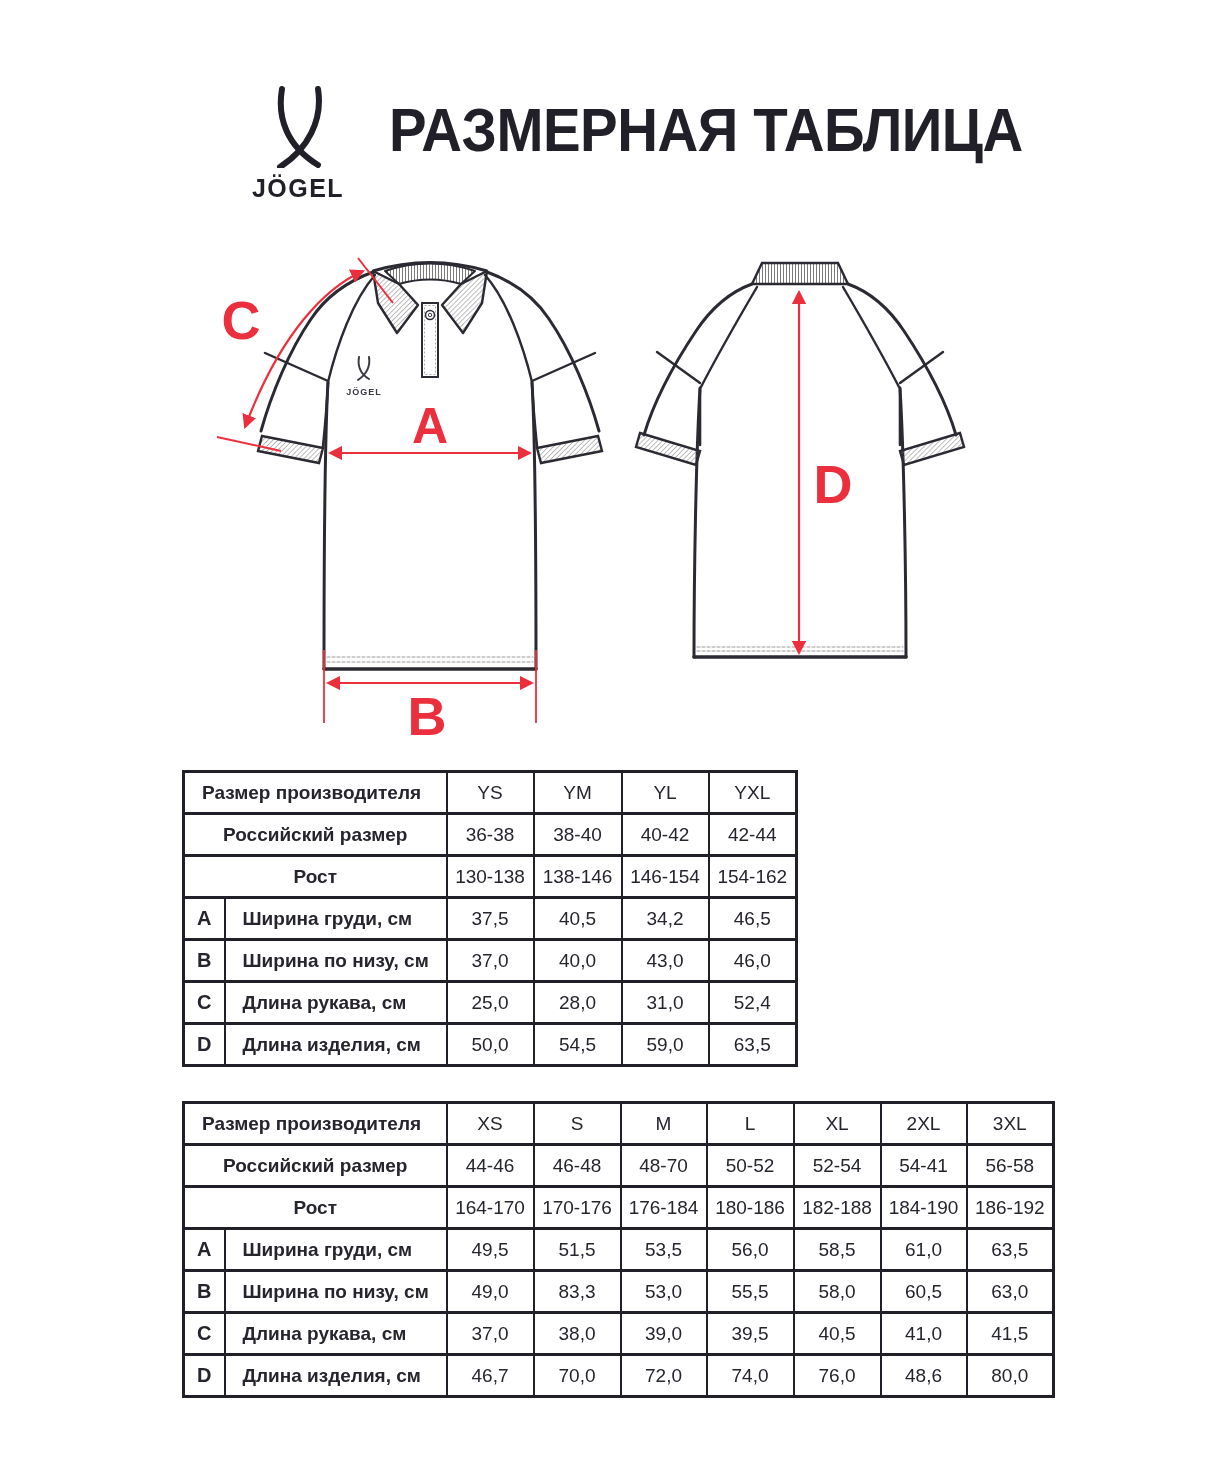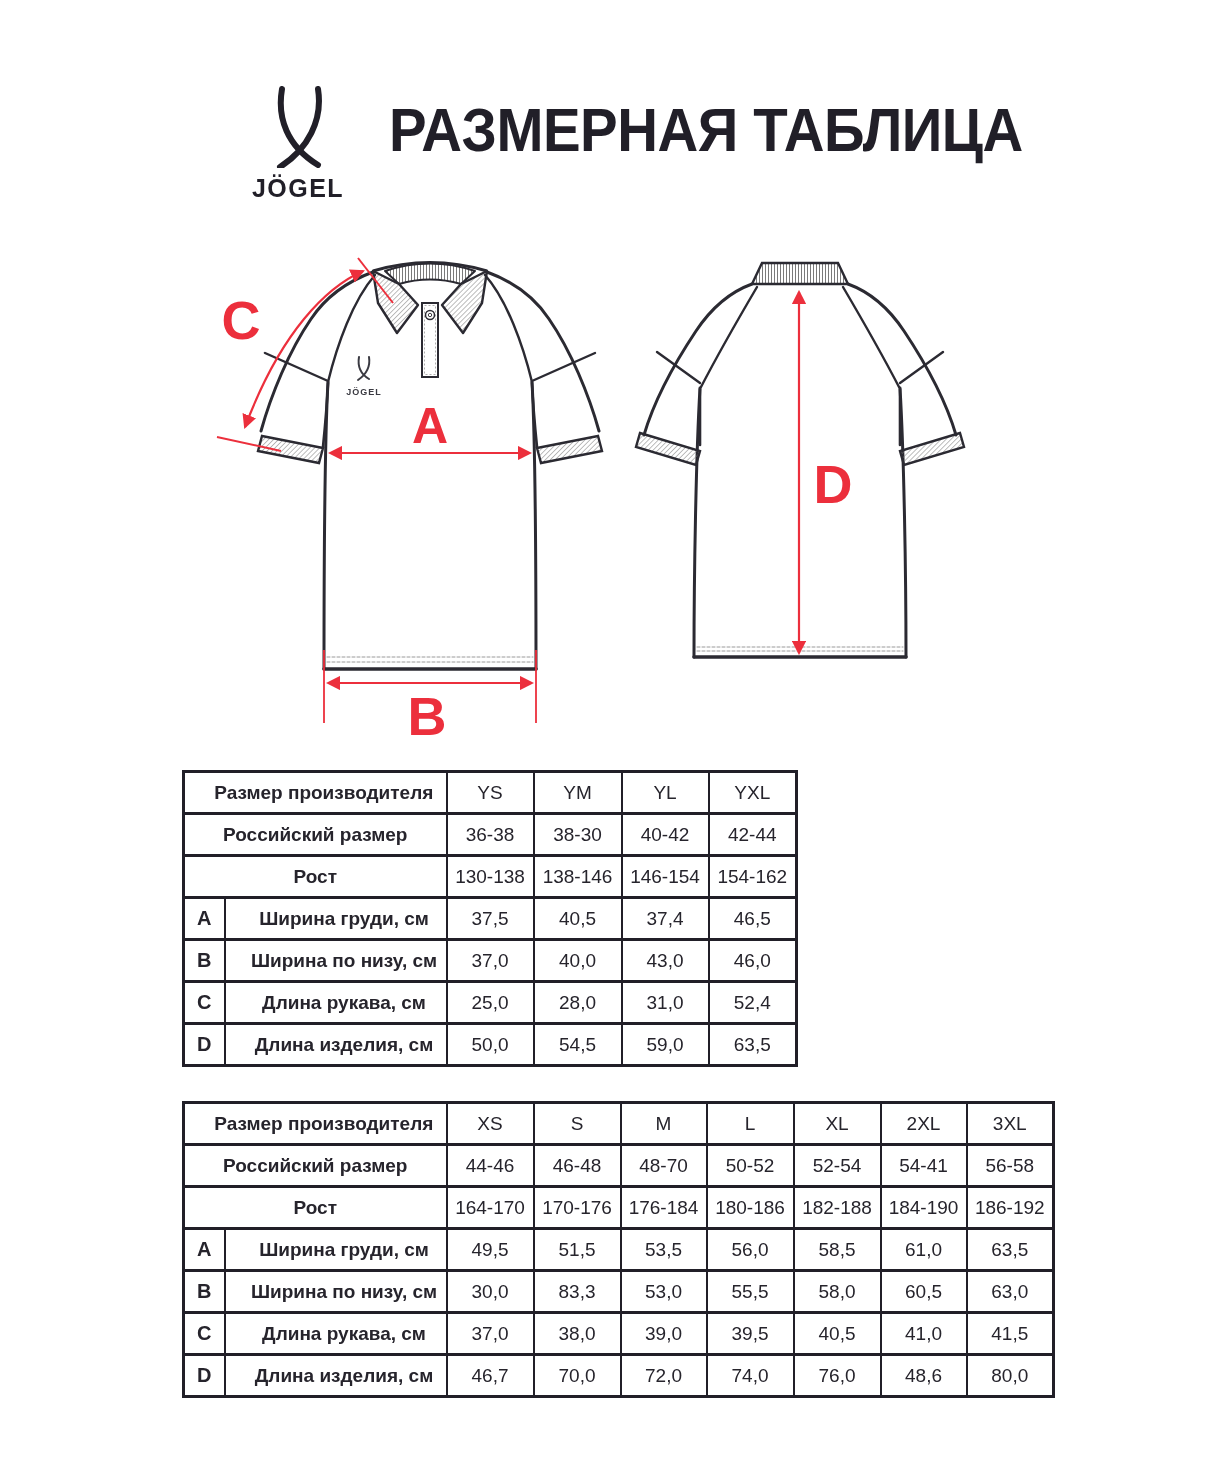--- a/index.html
+++ b/index.html
@@ -34,21 +34,21 @@
     background:#fff; border:3px solid #211f28;
   }
   .sizes td {
     border:2px solid #211f28;
     border-top-width:3px; border-bottom-width:3px;
     height:42px; padding:0;
     font-size:19px; text-align:center; vertical-align:middle;
     color:#26242c; white-space:nowrap; overflow:hidden;
   }
   .sizes td.lbl { font-weight:bold; }
-  .sizes td.left { text-align:center; padding-left:17px; }
+  .sizes td.left { text-align:left; padding-left:17px; }
   .sizes td.letter { font-weight:bold; font-size:20px; }
   #table-youth { left:182px; top:770px; width:613px; }
   #table-adult { left:182px; top:1101px; width:870px; }
 
   svg text.dim {
     font-family:"Liberation Sans", sans-serif;
     font-weight:bold;
   }
 </style>
 </head>
@@ -179,37 +179,37 @@
       <tr>
         <td class="lbl left" colspan="2">Размер производителя</td>
         <td class="val">YS</td>
         <td class="val">YM</td>
         <td class="val">YL</td>
         <td class="val">YXL</td>
       </tr>
       <tr>
         <td class="lbl" colspan="2">Российский размер</td>
         <td class="val">36-38</td>
-        <td class="val">38-30</td>
+        <td class="val">38-40</td>
         <td class="val">40-42</td>
         <td class="val">42-44</td>
       </tr>
       <tr>
         <td class="lbl" colspan="2">Рост</td>
         <td class="val">130-138</td>
         <td class="val">138-146</td>
         <td class="val">146-154</td>
         <td class="val">154-162</td>
       </tr>
       <tr>
         <td class="letter">A</td>
         <td class="lbl left">Ширина груди, см</td>
         <td class="val">37,5</td>
         <td class="val">40,5</td>
-        <td class="val">37,4</td>
+        <td class="val">34,2</td>
         <td class="val">46,5</td>
       </tr>
       <tr>
         <td class="letter">B</td>
         <td class="lbl left">Ширина по низу, см</td>
         <td class="val">37,0</td>
         <td class="val">40,0</td>
         <td class="val">43,0</td>
         <td class="val">46,0</td>
       </tr>
@@ -282,21 +282,21 @@
         <td class="val">51,5</td>
         <td class="val">53,5</td>
         <td class="val">56,0</td>
         <td class="val">58,5</td>
         <td class="val">61,0</td>
         <td class="val">63,5</td>
       </tr>
       <tr>
         <td class="letter">B</td>
         <td class="lbl left">Ширина по низу, см</td>
-        <td class="val">30,0</td>
+        <td class="val">49,0</td>
         <td class="val">83,3</td>
         <td class="val">53,0</td>
         <td class="val">55,5</td>
         <td class="val">58,0</td>
         <td class="val">60,5</td>
         <td class="val">63,0</td>
       </tr>
       <tr>
         <td class="letter">C</td>
         <td class="lbl left">Длина рукава, см</td>

